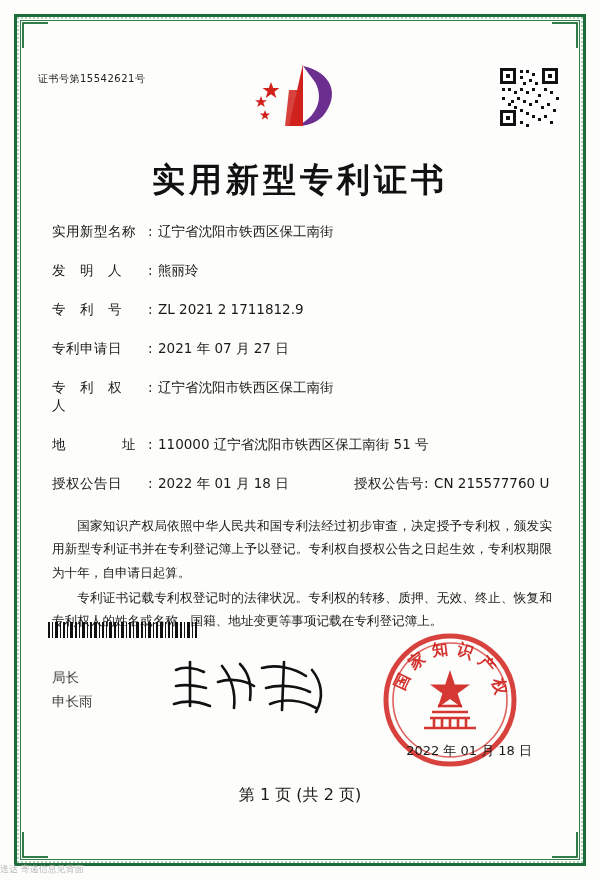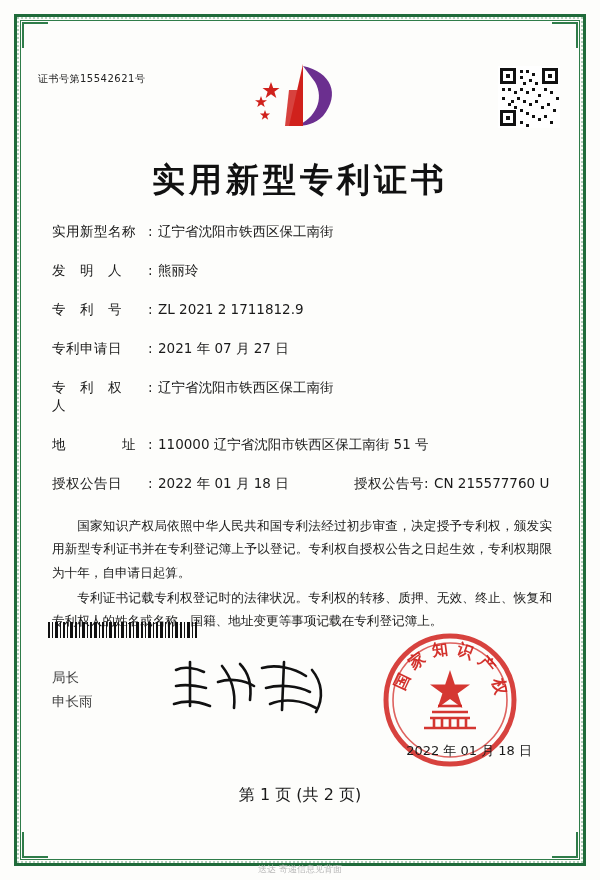--- a/index.html
+++ b/index.html
@@ -222,21 +222,21 @@
     text-align: center;
     font-size: 16px;
     color: #1a1a1a;
     font-family: "DejaVu Sans", sans-serif;
   }
   .bottom-note {
     position: absolute;
     left: 0;
     right: 0;
     bottom: 4px;
-    text-align: center;
+    text-align: left;
     font-size: 9px;
     color: #b9b9b9;
     font-family: "DejaVu Sans", sans-serif;
   }
 </style>
 </head>
 <body>
 
 <div class="page">
 

